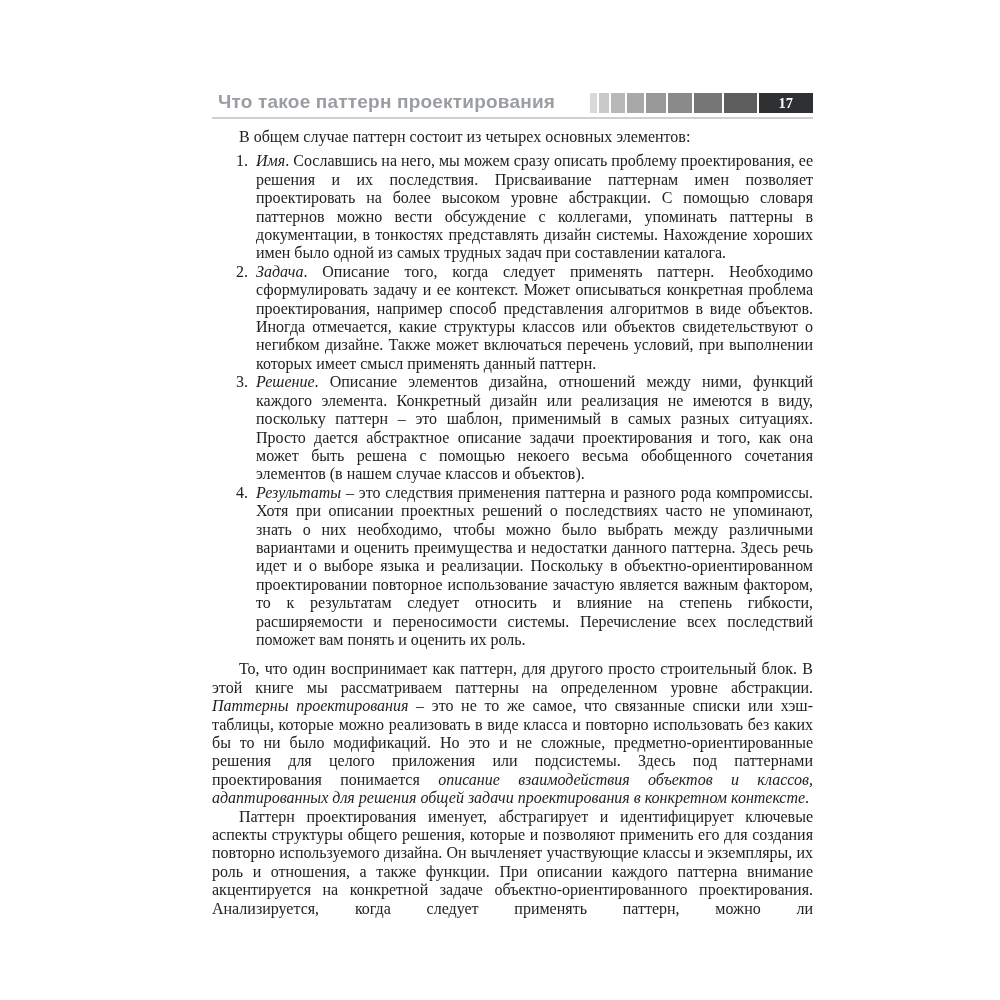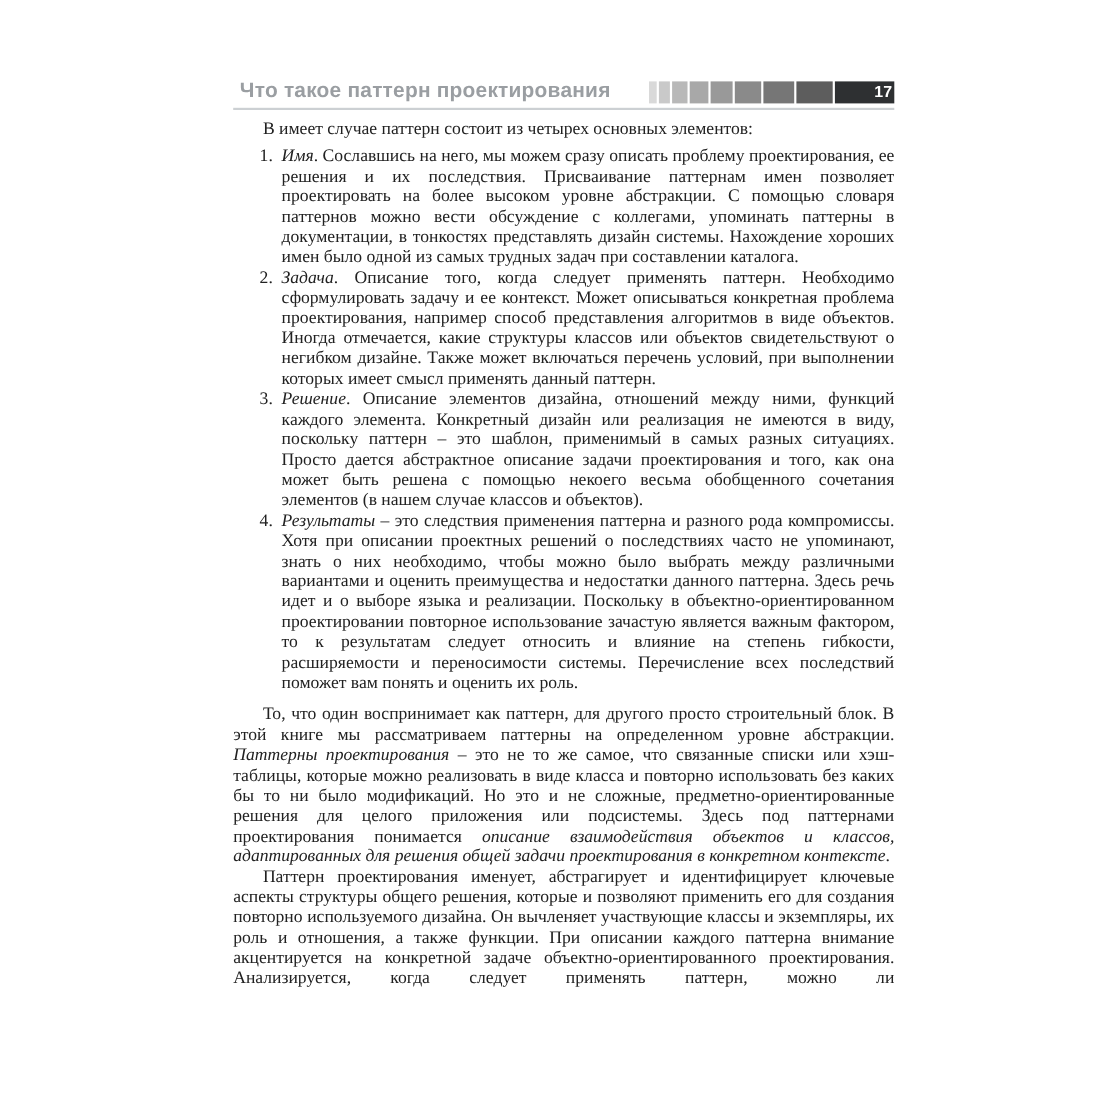--- a/index.html
+++ b/index.html
@@ -17,29 +17,30 @@
     position:absolute;left:212px;top:72px;width:601px;
   }
   .page-header{
     display:flex;justify-content:space-between;align-items:flex-end;
   }
   .page-title{
     font-family:"Liberation Sans", sans-serif;
     font-weight:bold;font-size:19px;line-height:22px;
     color:var(--title_color);letter-spacing:.2px;padding-left:6px;
     white-space:nowrap;
+    margin-top:19px;
   }
   .header-blocks{
     display:flex;align-items:flex-end;gap:2px;height:20px;flex:none;
   }
   .hblock{display:inline-block;height:20px;}
   .pageno-block{
     height:20px;display:flex;align-items:center;justify-content:flex-end;
-    box-sizing:border-box;padding-right:2px;
-    font-family:Liberation Sans, sans-serif;font-weight:bold;font-size:14.5px;
+    box-sizing:border-box;padding-right:20px;
+    font-family:Liberation Serif, serif;font-weight:bold;font-size:14.5px;
     color:var(--page_number_color);
   }
   .header-rule{
     height:0;border-bottom:2px solid var(--rule_color);margin-top:4px;
   }
   .body-text{
     margin-top:9px;
     font-size:16px;line-height:18.4px;color:var(--text_color);
     text-align:justify;
   }
@@ -71,21 +72,21 @@
         <span class="hblock" style="width: 28px; background: rgb(118, 118, 118);"></span>
         <span class="hblock" style="width: 33px; background: rgb(93, 93, 93);"></span>
         <div class="pageno-block" style="width: 54px; background: rgb(46, 48, 50);">17</div>
     </div>
   </div>
   <div class="header-rule"></div>
 
   <div class="body-text">
 
 
-    <p class="indent">В имеет случае паттерн состоит из четырех основных элементов:</p>
+    <p class="indent">В общем случае паттерн состоит из четырех основных элементов:</p>
 
     <div class="pattern-list">
 
       <div class="list-item">
         <span class="item-number">1.</span>
         <i>Имя</i><span>. Сославшись на него, мы можем сразу описать проблему проектирования, ее решения и их последствия. Присваивание паттернам имен позволяет проектировать на более высоком уровне абстракции. С помощью словаря паттернов можно вести обсуждение с коллегами, упоминать паттерны в документации, в тонкостях представлять дизайн системы. Нахождение хороших имен было одной из самых трудных задач при составлении каталога.</span>
       </div>
 
       <div class="list-item">
         <span class="item-number">2.</span>

